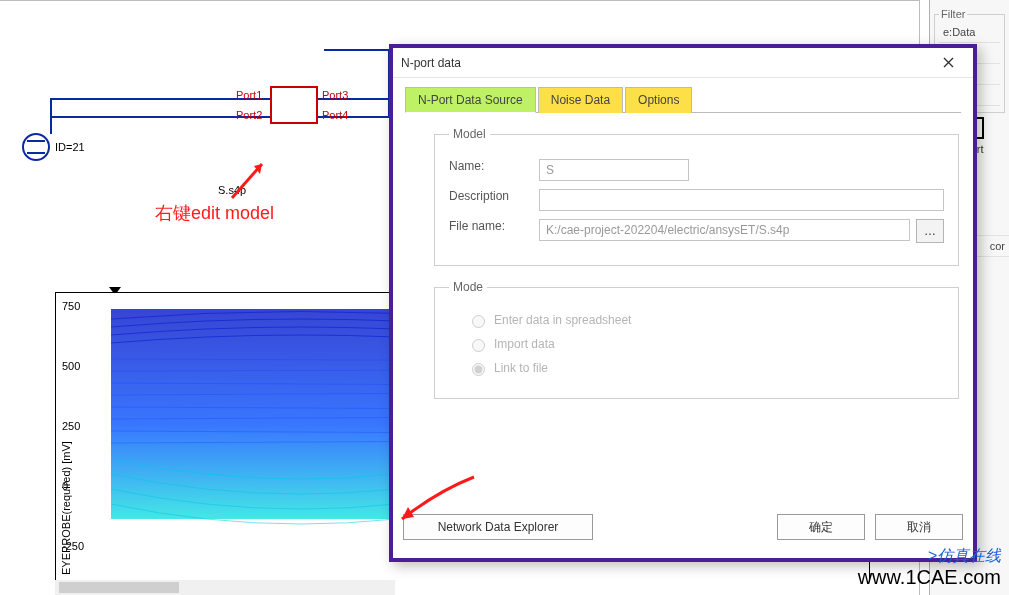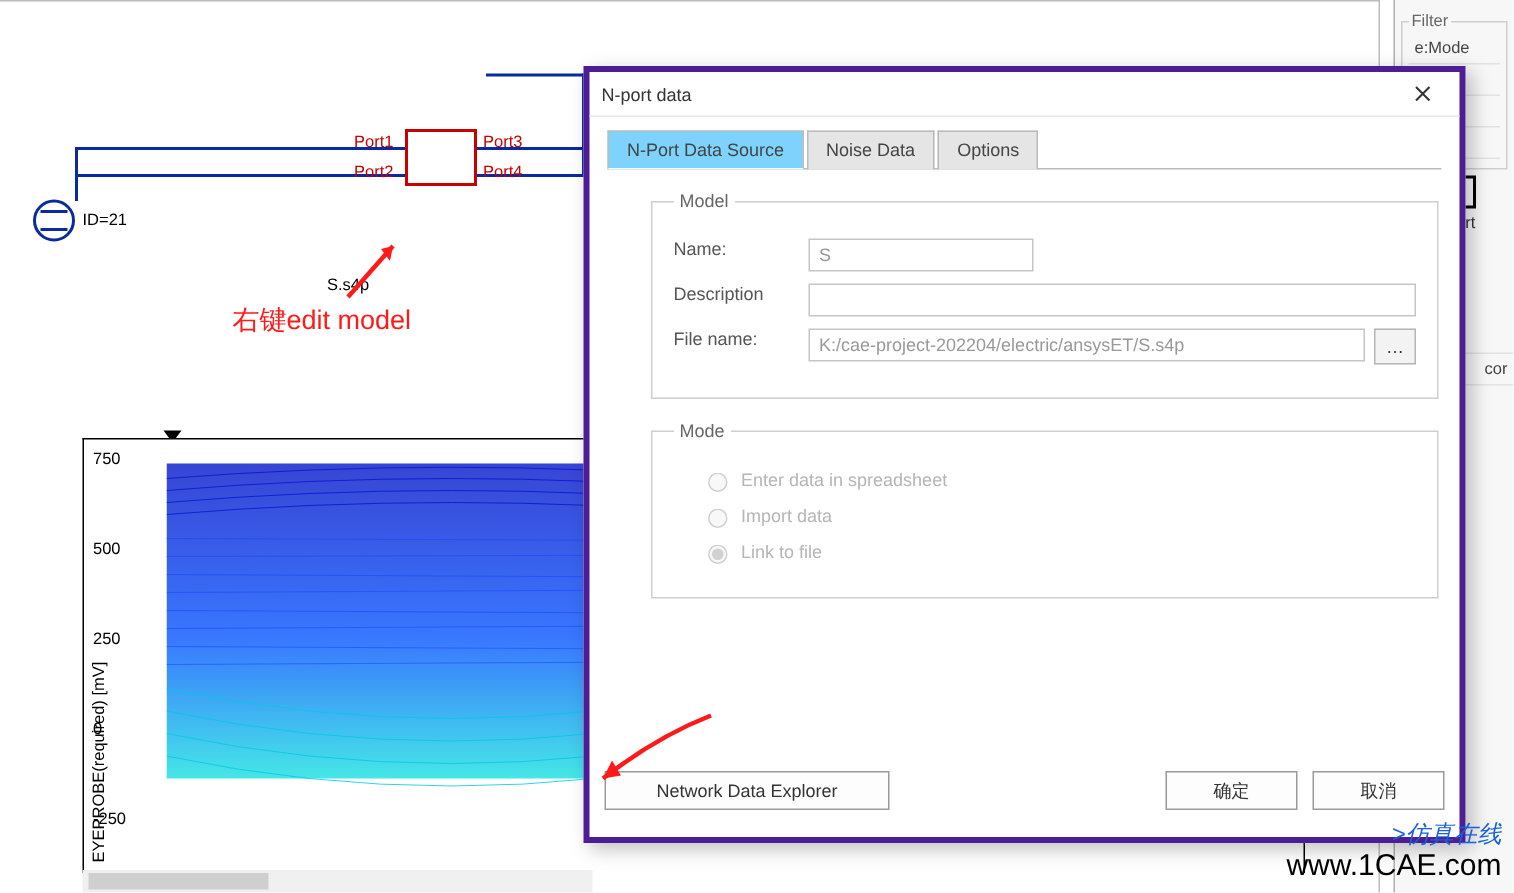--- a/index.html
+++ b/index.html
@@ -128,25 +128,25 @@
   .dlg-titlebar .spacer{flex:1}
   .dlg-close {
     width:34px;height:22px;display:flex;align-items:center;justify-content:center;
     font-size:14px; color:#333;
   }
   .dlg-body{ padding:8px 12px 0 12px; flex:1; }
   .tabs { display:flex; gap:0; border-bottom:1px solid #bbb; }
   .tab {
     padding:5px 12px;
     border:1px solid #bbb; border-bottom:none;
-    background:#e5e5e5; margin-right:2px;
+    background:#fde047; margin-right:2px;
     position:relative; top:1px;
     font-size:12px; color:#444;
   }
-  .tab.active{ background:#7dd3fc; border-bottom:1px solid #fff;}
+  .tab.active{ background:#bef264; border-bottom:1px solid #fff;}
   fieldset.fs {
     border:1px solid #cfcfcf; margin-top:14px;
     padding:10px 14px 14px 14px;
     margin-left:29px;
   }
   fieldset.fs legend{ font-size:12px; color:#666; padding:0 4px;}
   .form-row { display:flex; align-items:flex-start; margin:8px 0; }
   .form-row label { width:90px; font-size:12px; color:#555;}
   .txt {
     height:22px;
@@ -262,21 +262,21 @@
 <span class="ytick" style="top:540px;">-250</span>
 <div class="scrollbar-h">
     <div class="thumb"></div>
   </div>
 
 <div class="wm-faint">1CAE.COM</div>
 
 <div class="rt-panel">
   <fieldset style="border:1px solid #cfcfcf;margin:2px 4px;padding:2px 4px 6px 4px;">
     <legend style="font-size:11px;color:#666;">Filter</legend>
-    <div class="rt-row">e:Mode</div>
+    <div class="rt-row">e:Data</div>
     <div class="rt-row">Group</div>
     <div class="rt-row">Proj</div>
     <div class="rt-row">rch co</div>
   </fieldset>
   <div class="rt-box">N</div>
   <div style="text-align:center;font-size:11px;">NPort</div>
   <div style="height:60px"></div>
   <div class="rt-row">Projects</div>
   <div class="rt-row" style="justify-content:flex-end;">cor</div>
 </div>

